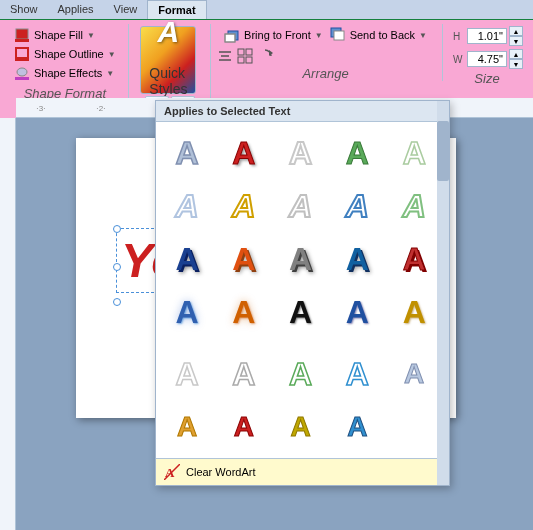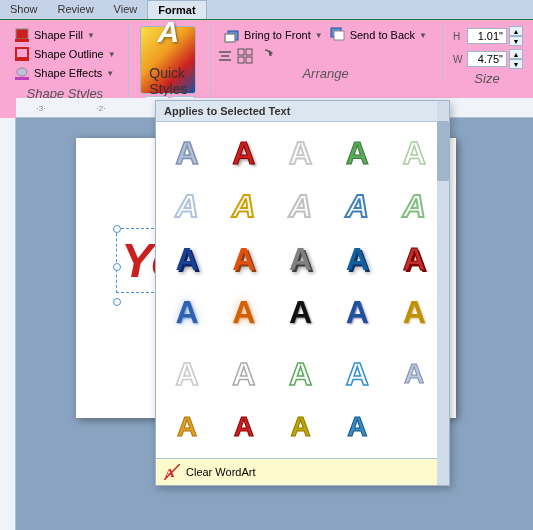--- a/index.html
+++ b/index.html
@@ -61,21 +61,21 @@
     .wa { font-family: Arial Black, Arial, sans-serif; font-weight: 900; font-size: 32px; line-height: 1; user-select: none; }
 
     .scrollbar { position: absolute; right: 0; top: 0; bottom: 0; width: 12px; background: #d0dcea; }
     .scroll-thumb { width: 12px; height: 60px; background: #a0b4cc; position: absolute; top: 20px; border-radius: 2px; }
   </style>
 </head>
 <body>
 
 <div class="tab-bar">
   <div class="tab">Show</div>
-  <div class="tab">Review</div>
+  <div class="tab">Applies</div>
   <div class="tab">View</div>
   <div class="tab active">Format</div>
 </div>
 
 <div class="ribbon" style="top:20px;">
   <div class="ribbon-content">
 
     <div class="ribbon-group">
       <div class="shape-group">
         <div class="shape-item">
@@ -102,21 +102,21 @@
           <div class="shape-item-icon">
             <svg width="14" height="14" viewBox="0 0 14 14">
                 <ellipse cx="7" cy="6" rx="5" ry="4" fill="#c0c0e0" stroke="#888" stroke-width="1"></ellipse>
                 <rect x="0" y="11" width="14" height="3" fill="#c040c0"></rect>
               </svg>
           </div>
           <span>Shape Effects</span>
           <span style="font-size:8px;color:#555;">▼</span>
         </div>
       </div>
-      <div class="ribbon-group-label">Shape Styles</div>
+      <div class="ribbon-group-label">Shape Format</div>
     </div>
 
     <div style="display:flex;flex-direction:column;align-items:center;padding:2px 4px;border-right:1px solid #b0c4d8;">
       <div class="quick-styles-btn" style="background:linear-gradient(135deg,#f9dd4a 0%,#f0a020 40%,#cc2020 70%,#2050a0 100%);">
         <span class="btn-icon" style="font-size:30px;font-style:italic;font-weight:900;color:white;text-shadow:1px 1px 3px rgba(0,0,0,0.5);">A</span>
         <span class="btn-label">Quick Styles</span>
         <span class="btn-arrow">▼</span>
       </div>
       <div style="display:flex;gap:2px;margin-top:2px;">
         <div class="font-btn font-btn-A" style="font-size:14px;border-bottom:3px solid #cc2020;color:#333;">A</div>

